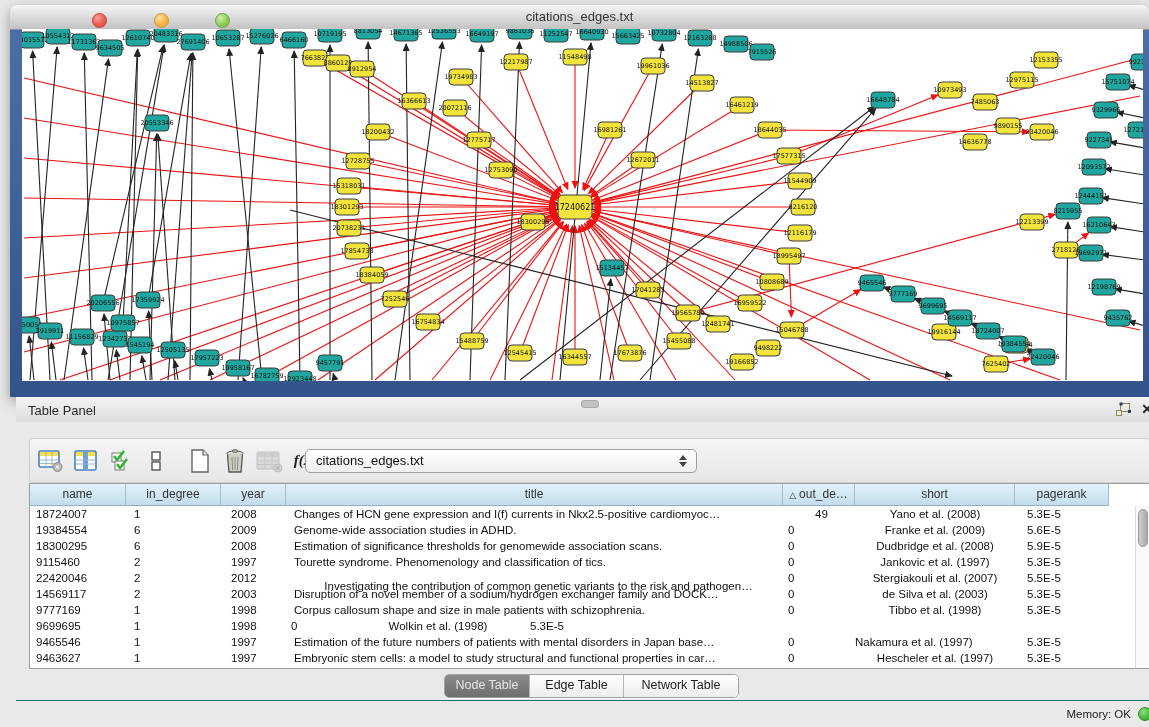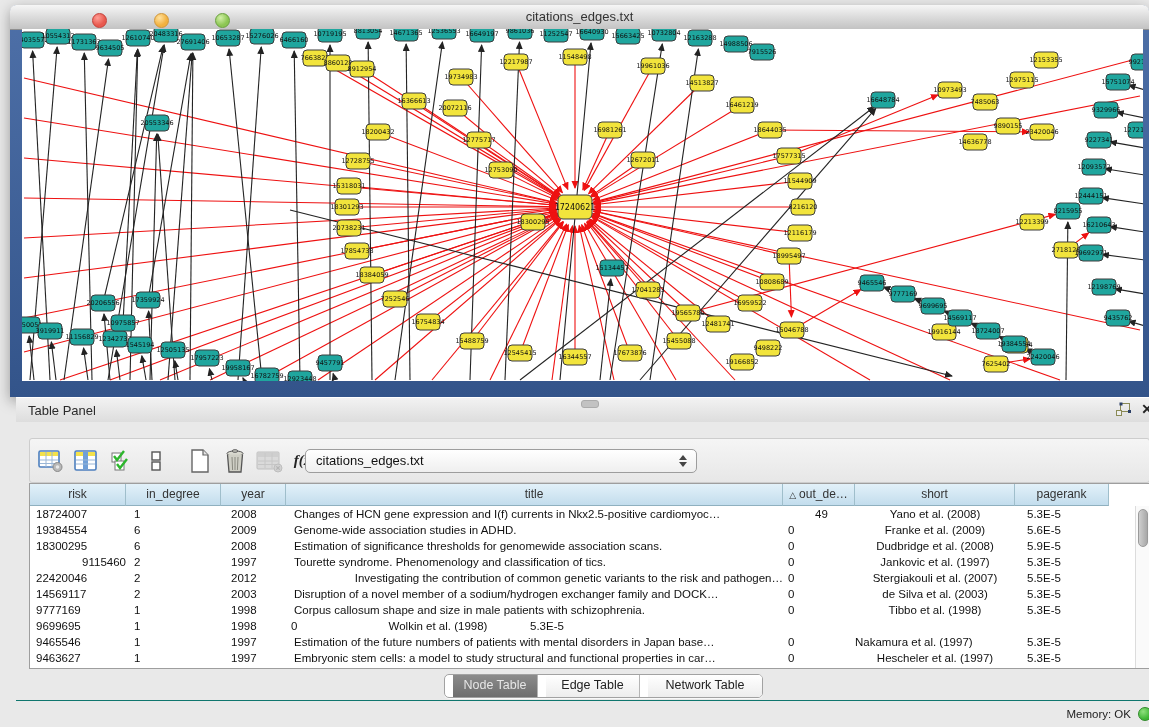--- a/index.html
+++ b/index.html
@@ -65,21 +65,21 @@
     white-space:nowrap;overflow:hidden;}
   .vscroll{position:absolute;right:0;top:22px;bottom:0;width:15px;
     background:#fafafa;border-left:1px solid #dcdcdc;}
   .vthumb{position:absolute;left:2px;top:3px;width:10px;height:38px;border-radius:5px;
     background:linear-gradient(90deg,#cfcfcf,#a8a8a8);border:1px solid #9a9a9a;box-sizing:border-box;}
   
   .tabs{position:absolute;left:428px;top:277px;height:22px;display:flex;
     border:1px solid #a2a2a2;border-radius:5px;overflow:hidden;background:#fff;
     box-shadow:0 1px 0 rgba(255,255,255,.7);}
   .tab{box-sizing:border-box;height:22px;font-size:12.5px;text-align:center;line-height:21px;
-    color:#222;background:linear-gradient(#ffffff,#ededed);border-right:1px solid #b5b5b5;margin-left:8px;}
+    color:#222;background:linear-gradient(#ffffff,#ededed);border-right:1px solid #b5b5b5;}
   .tab:last-child{border-right:none;}
   .tab.sel{background:linear-gradient(#8b8b8b,#6e6e6e);color:#e6e6e6;}
   
   .statusbar{position:absolute;left:0;top:303px;right:0;height:27px;border-top:1px solid #0f766e;}
   .mem-label{position:absolute;right:34px;top:7px;font-size:11.5px;color:#222;}
   .mem-dot{position:absolute;right:13px;top:6px;width:14px;height:14px;border-radius:50%;
     background:radial-gradient(circle at 35% 30%,#8fe07e,#3fb636 65%);border:1px solid #2e8a28;box-sizing:border-box;}
 </style>
 </head>
 <body>
@@ -790,21 +790,21 @@
       <span>citations_edges.txt</span>
       <span class="combo-arrows">
           <span class="up"></span>
           <span class="dn"></span>
         </span>
     </div>
   </div>
 
   <div class="table-box">
     <div class="thead" id="thead">
-        <div class="th" style="width: 96px;">risk</div>
+        <div class="th" style="width: 96px;">name</div>
         <div class="th" style="width: 95px;">in_degree</div>
         <div class="th" style="width: 65px;">year</div>
         <div class="th" style="width: 497px;">title</div>
         <div class="th" style="width: 72px;"><span class="sort">△</span>out_de…</div>
         <div class="th" style="width: 160px;">short</div>
         <div class="th" style="width: 94px;">pagerank</div>
         <div class="th th-fill" style="width: 42px; border-right: none;"></div>
       </div>
     <div id="tbody">
         <div class="trow">
@@ -828,33 +828,33 @@
         <div class="trow">
           <div class="td" style="width: 96px; text-align: left; padding-left: 6px;">18300295</div>
           <div class="td" style="width: 95px; text-align: left; padding-left: 8px;">6</div>
           <div class="td" style="width: 65px; text-align: left; padding-left: 10px;">2008</div>
           <div class="td" style="width: 497px; text-align: left; padding-left: 8px;">Estimation of significance thresholds for genomewide association scans.</div>
           <div class="td" style="width: 72px; text-align: left; padding-left: 5px;">0</div>
           <div class="td" style="width: 160px; text-align: center;">Dudbridge et al. (2008)</div>
           <div class="td" style="width: 94px; text-align: left; padding-left: 12px;">5.9E-5</div>
         </div>
         <div class="trow">
-          <div class="td" style="width: 96px; text-align: right; ">9115460</div>
+          <div class="td" style="width: 96px; text-align: left; padding-left: 6px;">9115460</div>
           <div class="td" style="width: 95px; text-align: left; padding-left: 8px;">2</div>
           <div class="td" style="width: 65px; text-align: left; padding-left: 10px;">1997</div>
           <div class="td" style="width: 497px; text-align: left; padding-left: 8px;">Tourette syndrome. Phenomenology and classification of tics.</div>
           <div class="td" style="width: 72px; text-align: left; padding-left: 5px;">0</div>
           <div class="td" style="width: 160px; text-align: center;">Jankovic et al. (1997)</div>
           <div class="td" style="width: 94px; text-align: left; padding-left: 12px;">5.3E-5</div>
         </div>
         <div class="trow">
           <div class="td" style="width: 96px; text-align: left; padding-left: 6px;">22420046</div>
           <div class="td" style="width: 95px; text-align: left; padding-left: 8px;">2</div>
           <div class="td" style="width: 65px; text-align: left; padding-left: 10px;">2012</div>
-          <div class="td" style="width: 497px; text-align: right; padding-left: 8px;">Investigating the contribution of common genetic variants to the risk and pathogen…</div>
+          <div class="td" style="width: 497px; text-align: center; padding-left: 8px; margin-top: 8px;">Investigating the contribution of common genetic variants to the risk and pathogen…</div>
           <div class="td" style="width: 72px; text-align: left; padding-left: 5px;">0</div>
           <div class="td" style="width: 160px; text-align: center;">Stergiakouli et al. (2007)</div>
           <div class="td" style="width: 94px; text-align: left; padding-left: 12px;">5.5E-5</div>
         </div>
         <div class="trow">
           <div class="td" style="width: 96px; text-align: left; padding-left: 6px;">14569117</div>
           <div class="td" style="width: 95px; text-align: left; padding-left: 8px;">2</div>
           <div class="td" style="width: 65px; text-align: left; padding-left: 10px;">2003</div>
           <div class="td" style="width: 497px; text-align: left; padding-left: 8px;">Disruption of a novel member of a sodium/hydrogen exchanger family and DOCK…</div>
           <div class="td" style="width: 72px; text-align: left; padding-left: 5px;">0</div>

